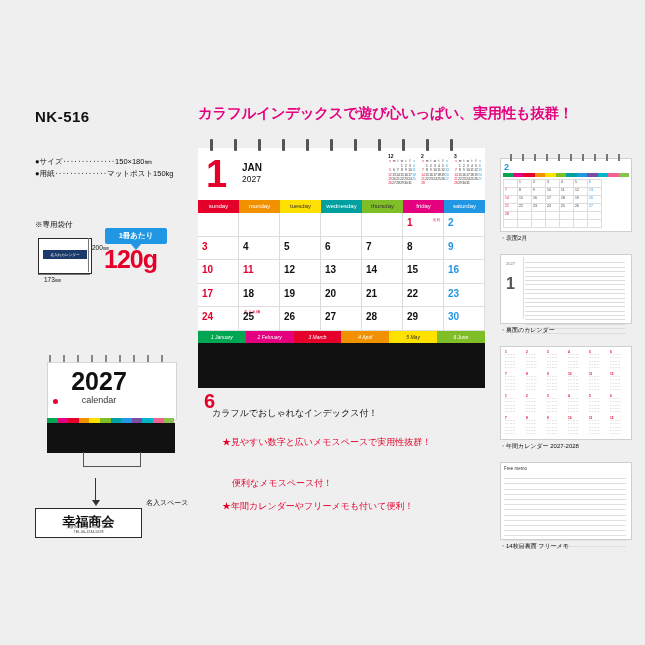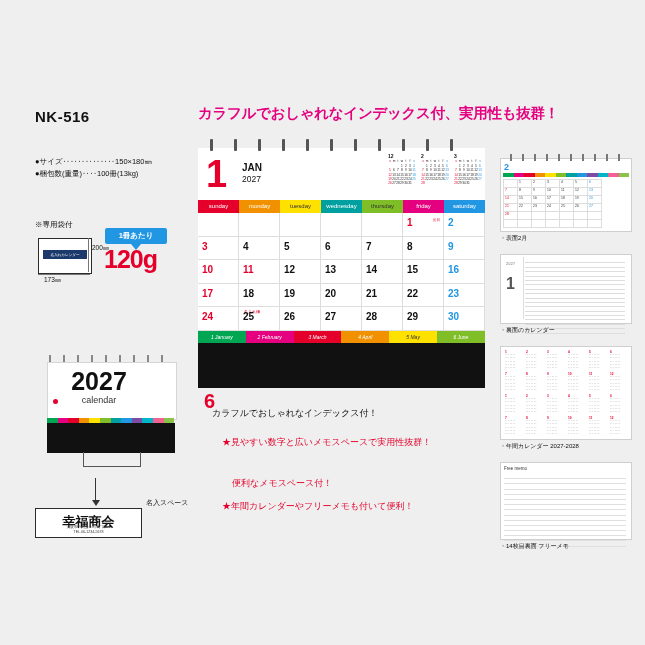--- a/index.html
+++ b/index.html
@@ -238,21 +238,21 @@
 <body>
 
 <div id="sheet">
 
   <div class="abs code">NK-516</div>
   <div class="abs prodname">
   </div>
 
   <div class="abs specs" id="specs">
       <div class="row">●サイズ‥‥‥‥‥‥‥150×180㎜</div>
-      <div class="row">●梱包数(重量)‥‥100冊(13kg)</div>
+      <div class="row">●用紙‥‥‥‥‥‥‥マットポスト150kg</div>
     </div>
 
   <div class="abs note">※専用袋付</div>
 
   <div class="abs env">
     <div class="band"></div>
     <div class="bandtxt">名入れカレンダー</div>
   </div>
   <div class="abs vline"></div>
   <div class="abs hline"></div>
@@ -301,21 +301,21 @@
   <div class="abs arrowdown"></div>
   <div class="abs namebox">
     <div class="nm">幸福商会</div>
     <div class="ad">
       <div>大阪市中央区○○町1丁目1-1</div>
       <div>TEL.06-1234-5678</div>
     </div>
   </div>
   <div class="abs namespace-lbl">名入スペース</div>
 
-  <div class="abs headline">カラフルでおしゃれなインデックス付、実用性も抜群！</div>
+  <div class="abs headline">カラフルインデックスで遊び心いっぱい、実用性も抜群！</div>
 
   <div class="abs cal">
     <div class="spiral" id="cal-spiral">
         <i style="left: 4px;"></i>
         <i style="left: 28px;"></i>
         <i style="left: 52px;"></i>
         <i style="left: 76px;"></i>
         <i style="left: 100px;"></i>
         <i style="left: 124px;"></i>
         <i style="left: 148px;"></i>

